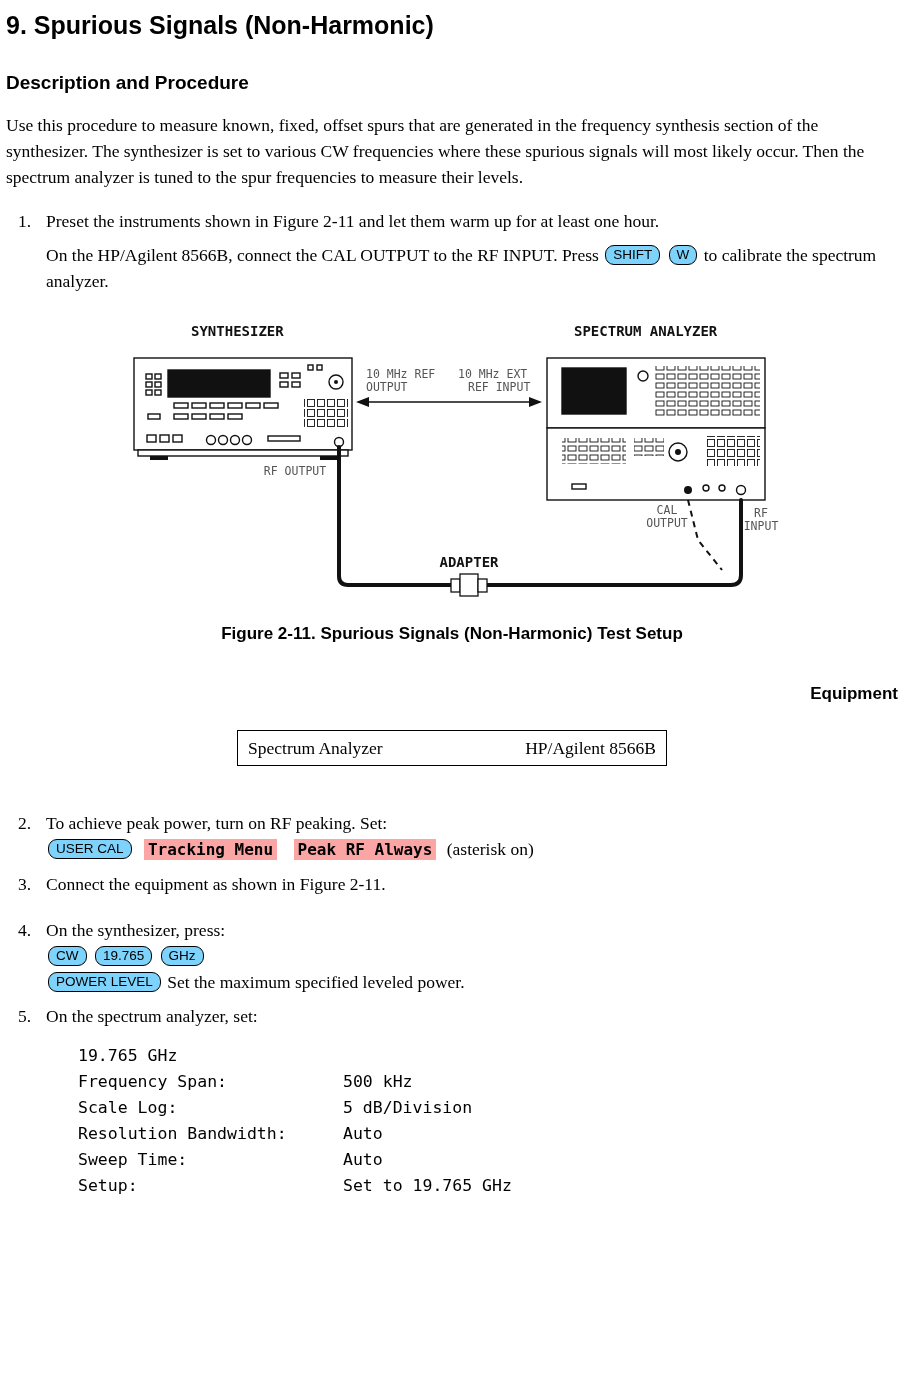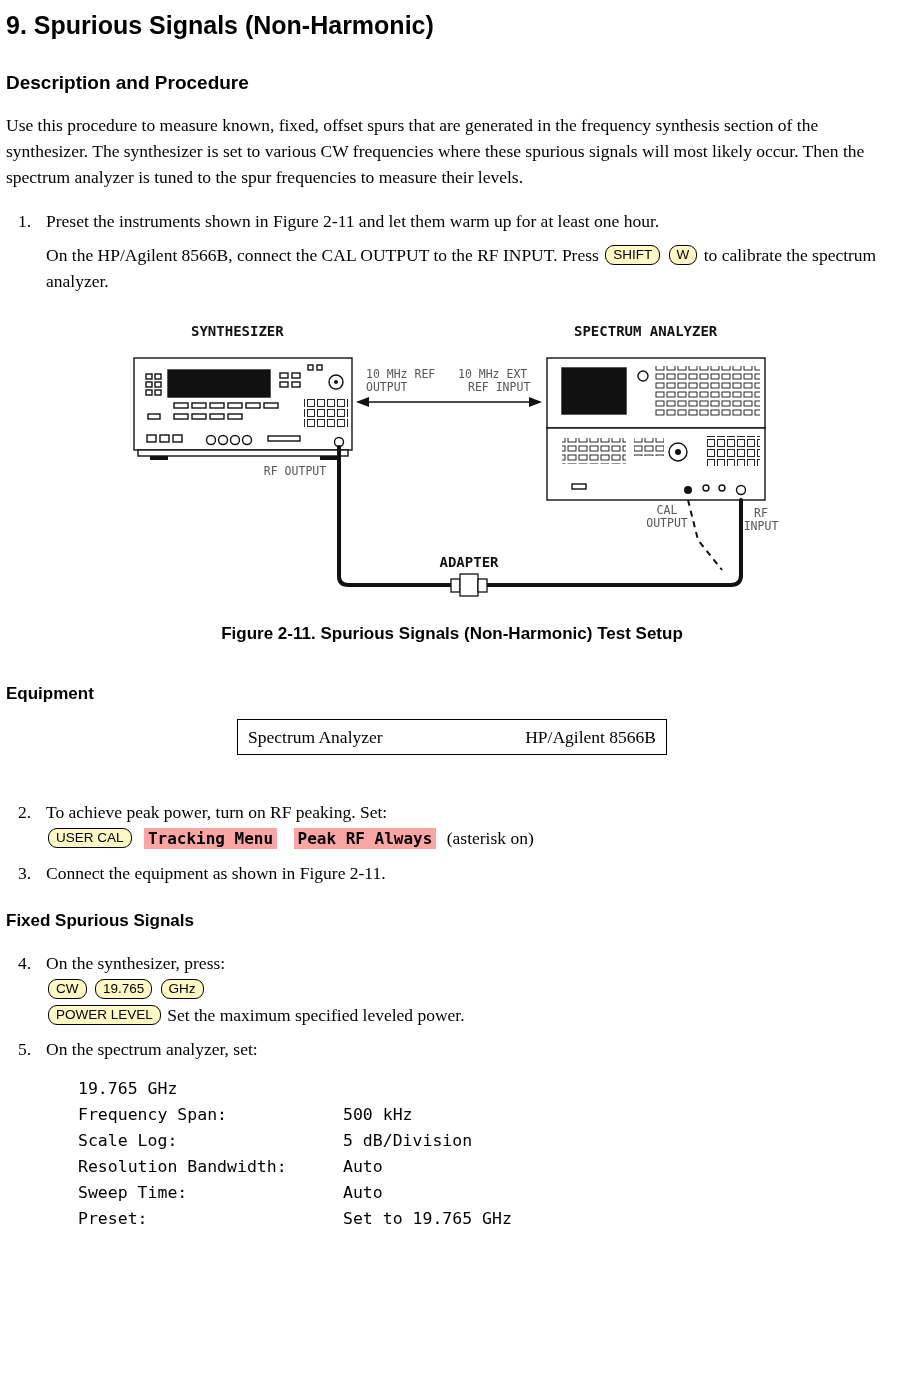--- a/index.html
+++ b/index.html
@@ -14,29 +14,29 @@
   h2.sechead { font-family:Liberation Sans, sans-serif; font-weight:bold; font-size:19px; margin:0 0 16px 0; }
   h3.subhead { font-family:"Liberation Sans", sans-serif; font-weight:bold; font-size:17px; margin:22px 0 16px 0; }
   p.body { margin-bottom:18px; }
   .step { display:flex; margin-bottom:8px; }
   .step-num { width:28px; margin-left:12px; flex:none; }
   .step-body { flex:1; }
   .substep { margin-left:40px; margin-bottom:24px; }
   .key {
     display:inline-block; font-family:"Liberation Sans", sans-serif; font-size:13.5px;
     line-height:18px; border:1.6px solid #000; border-radius:9px; padding:0 7px;
-    position:relative; top:-2px; background:#fef9c3; white-space:nowrap; margin:0 2px;
+    position:relative; top:-2px; background:#7dd3fc; white-space:nowrap; margin:0 2px;
   }
   .menukey {
     font-family:"DejaVu Sans Mono", monospace; font-weight:bold; font-size:16px;
     background:#fca5a5; padding:1px 4px; margin:0 6px; white-space:nowrap;
   }
   .figure-wrap { margin-top:18px; }
   .fig-caption { text-align:center; font-family:"Liberation Sans", sans-serif; font-weight:bold; font-size:17px; margin:0 0 34px 0; }
-  .equip-head { text-align:left; font-family:"Liberation Sans", sans-serif; font-weight:bold; font-size:17px; margin-bottom:12px; }
+  .equip-head { text-align:right; font-family:"Liberation Sans", sans-serif; font-weight:bold; font-size:17px; margin-bottom:23px; }
   .equip-table {
     width:430px; margin:0 auto 44px auto; border:1.7px solid #000;
     display:flex; justify-content:space-between; padding:4px 10px; font-size:17.5px;
   }
   .settings { margin:14px 0 0 72px; font-family:"DejaVu Sans Mono", monospace; font-size:16.5px; line-height:26px; }
   .set-row { display:flex; }
   .set-label { width:265px; flex:none; }
   .footer { position:absolute; left:0; bottom:8px; width:100%; padding:0 8px 0 6px;
     font-family:"Liberation Sans", sans-serif; font-weight:bold; font-size:17px; line-height:22px; }
   .footer-row { display:flex; justify-content:space-between; align-items:flex-end; }
@@ -195,21 +195,20 @@
       <span class="menukey">Tracking Menu</span>
       <span class="menukey">Peak RF Always</span>
       <span>(asterisk on)</span>
     </span>
   </div>
   <div class="step" style="margin-bottom:20px;">
     <span class="step-num">3.</span>
     <span class="step-body">Connect the equipment as shown in Figure 2-11.</span>
   </div>
 
-  <h3 class="subhead">Fixed Spurious Signals</h3>
 
   <div class="step">
     <span class="step-num">4.</span>
     <span class="step-body">
       <span>On the synthesizer, press:</span><br>
       <span class="key">CW</span>
       <span class="key">19.765</span>
       <span class="key">GHz</span><br>
       <span class="key">POWER LEVEL</span>
       <span>Set the maximum specified leveled power.</span>
@@ -234,19 +233,19 @@
     </div>
     <div class="set-row">
       <span class="set-label">Resolution Bandwidth:</span>
       <span class="set-value">Auto</span>
     </div>
     <div class="set-row">
       <span class="set-label">Sweep Time:</span>
       <span class="set-value">Auto</span>
     </div>
     <div class="set-row">
-      <span class="set-label">Preset:</span>
+      <span class="set-label">Setup:</span>
       <span class="set-value">Set to 19.765 GHz</span>
     </div>
   </div>
 
 
 </div>
 
 </body></html>

